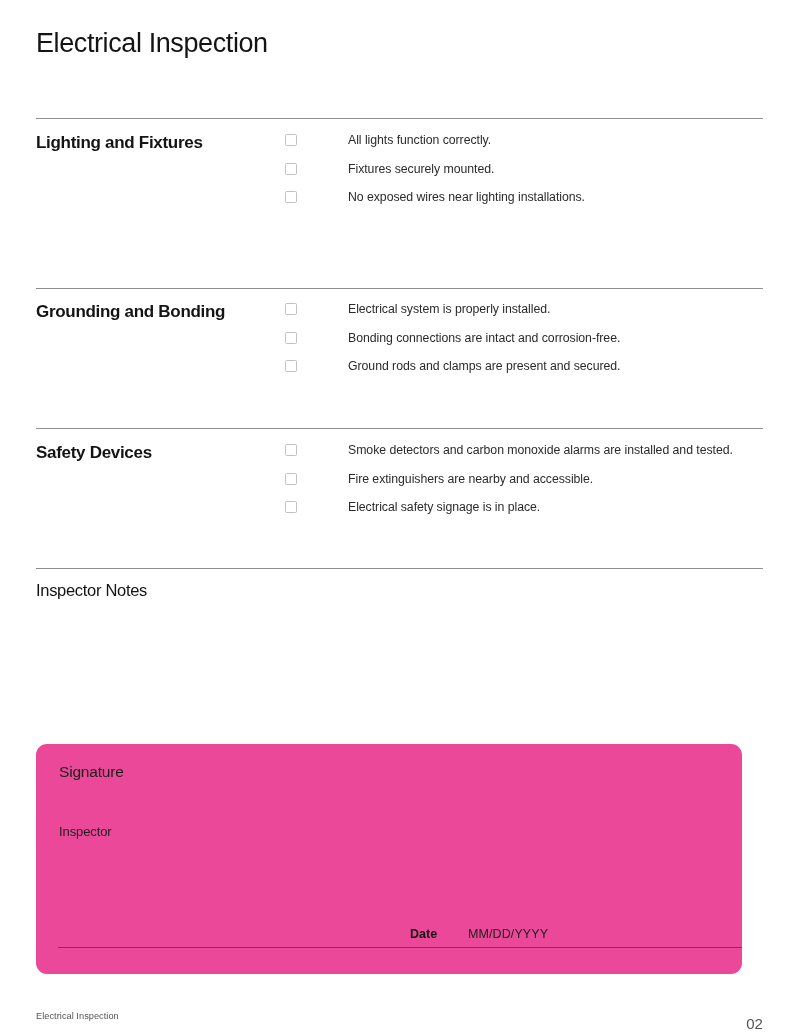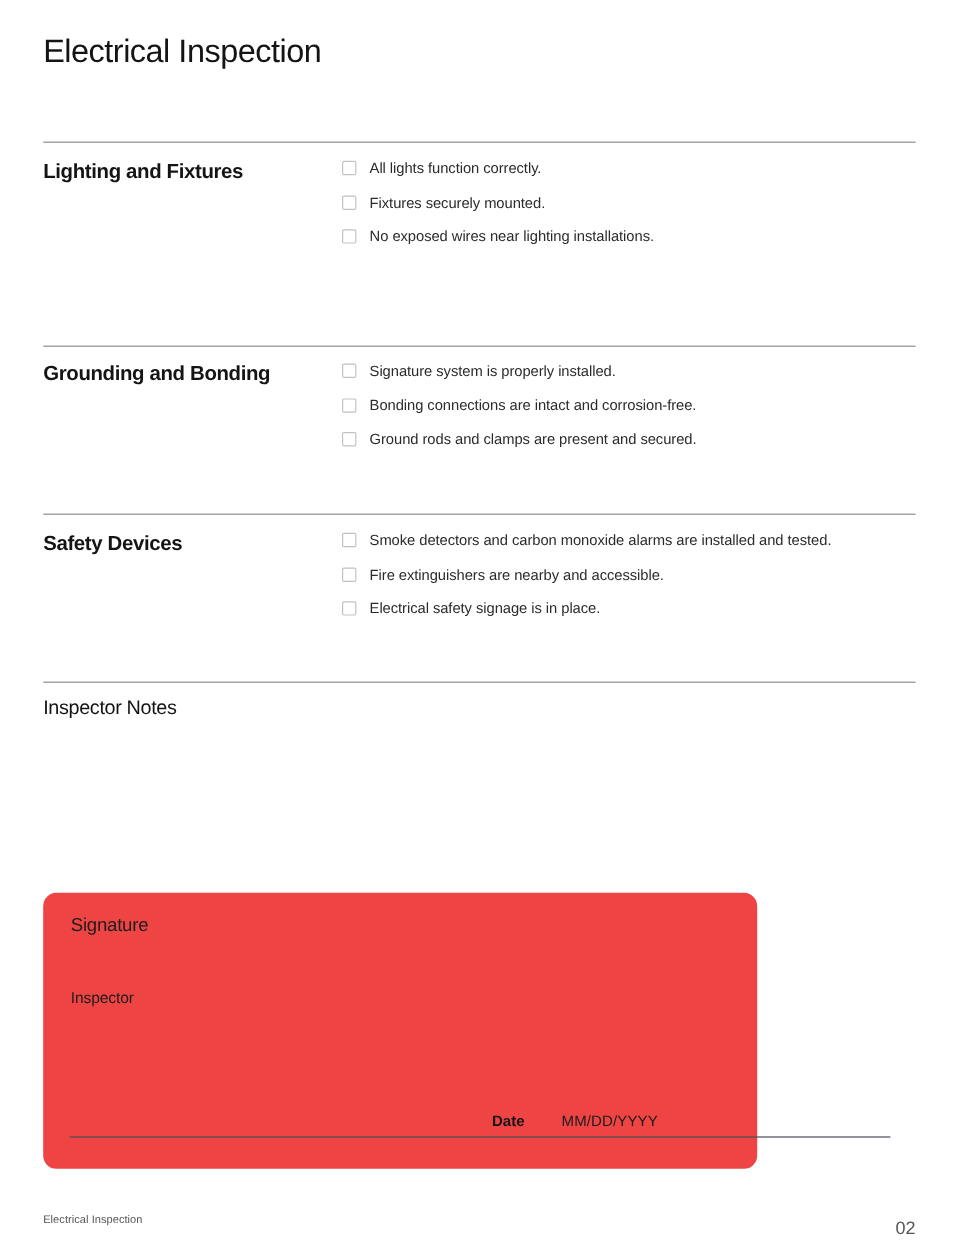--- a/index.html
+++ b/index.html
@@ -70,20 +70,21 @@
     top: 0;
     width: 478px;
     list-style: none;
   }
 
   .check-item {
     display: flex;
     align-items: flex-start;
     margin-bottom: 14.5px;
     min-height: 14px;
+    gap: 40px;
   }
 
   .checkbox {
     flex: 0 0 auto;
     width: 12px;
     height: 12px;
     border: 1px solid #c2c2c2;
     border-radius: 1.5px;
     background: #ffffff;
     margin-top: 1px;
@@ -115,23 +116,23 @@
     top: 610px;
     width: 727px;
     height: 120px;
   }
 
   
   .signature-panel {
     position: absolute;
     left: 36px;
     top: 744px;
-    width: 595px;
+    width: 706px;
     height: 230px;
-    background: #ef4444;
+    background: #ec4899;
     border-radius: 11px;
   }
 
   .sig-title {
     position: absolute;
     left: 23px;
     top: 19px;
     font-size: 15.5px;
     font-weight: 400;
     color: #1c1c1c;
@@ -231,21 +232,21 @@
     </ul>
   </div>
 
   <div class="divider" style="top:288px;"></div>
 
   <div class="section" style="top:302px;">
     <div class="section-heading">Grounding and Bonding</div>
     <ul class="checklist">
       <li class="check-item">
         <span class="checkbox"></span>
-        <span class="check-label">Signature system is properly installed.</span>
+        <span class="check-label">Electrical system is properly installed.</span>
       </li>
       <li class="check-item">
         <span class="checkbox"></span>
         <span class="check-label">Bonding connections are intact and corrosion-free.</span>
       </li>
       <li class="check-item">
         <span class="checkbox"></span>
         <span class="check-label">Ground rods and clamps are present and secured.</span>
       </li>
     </ul>

